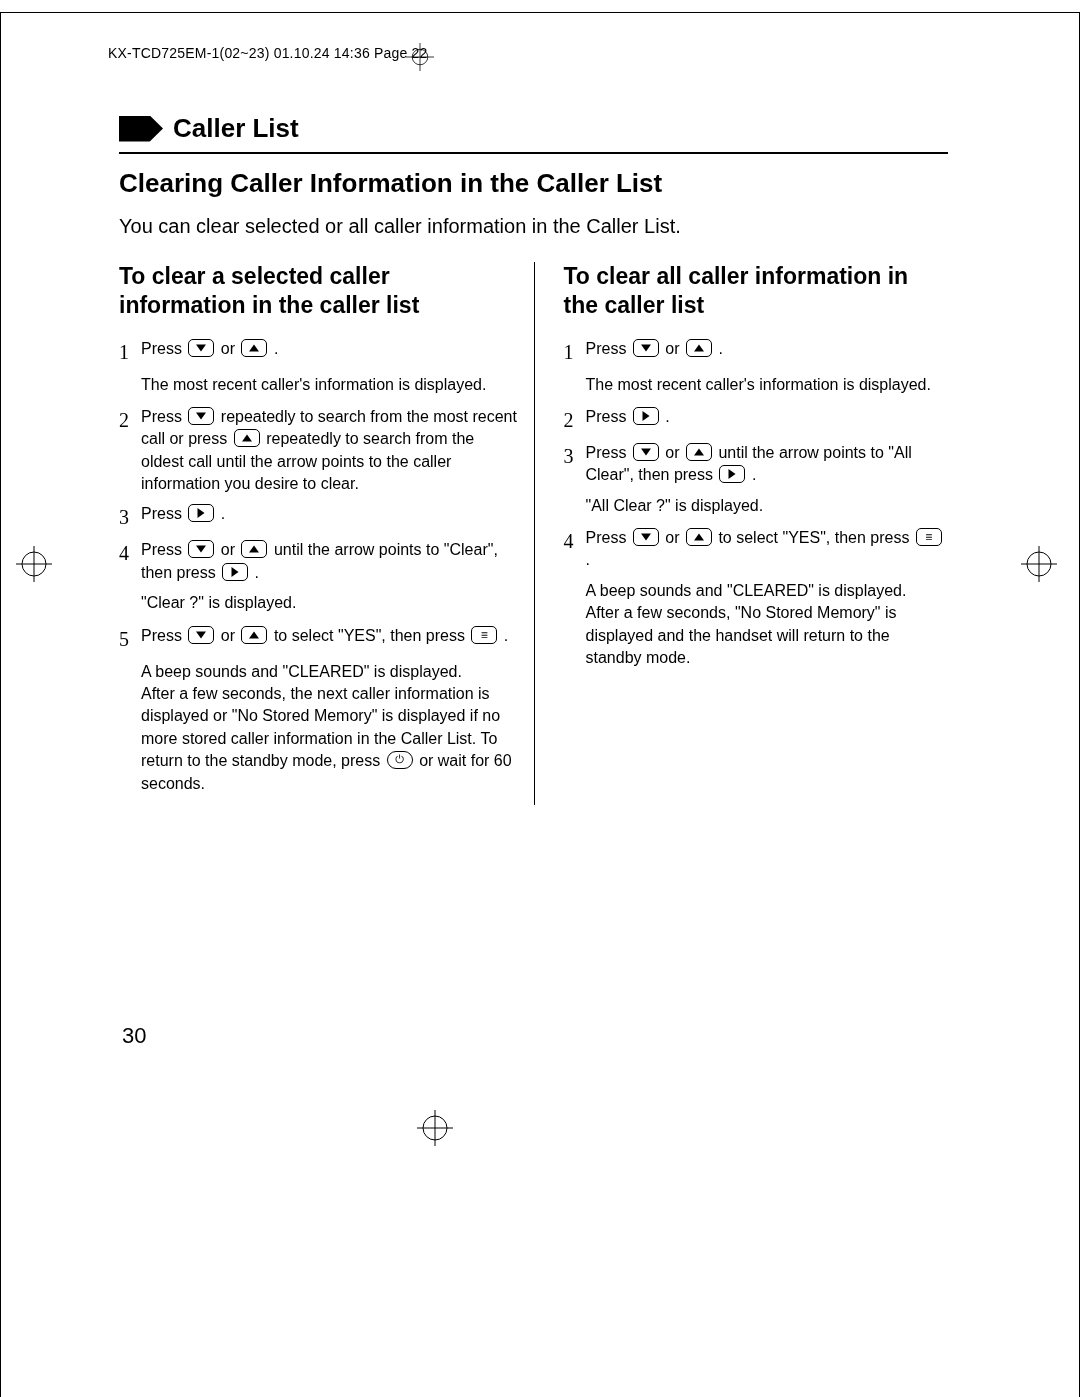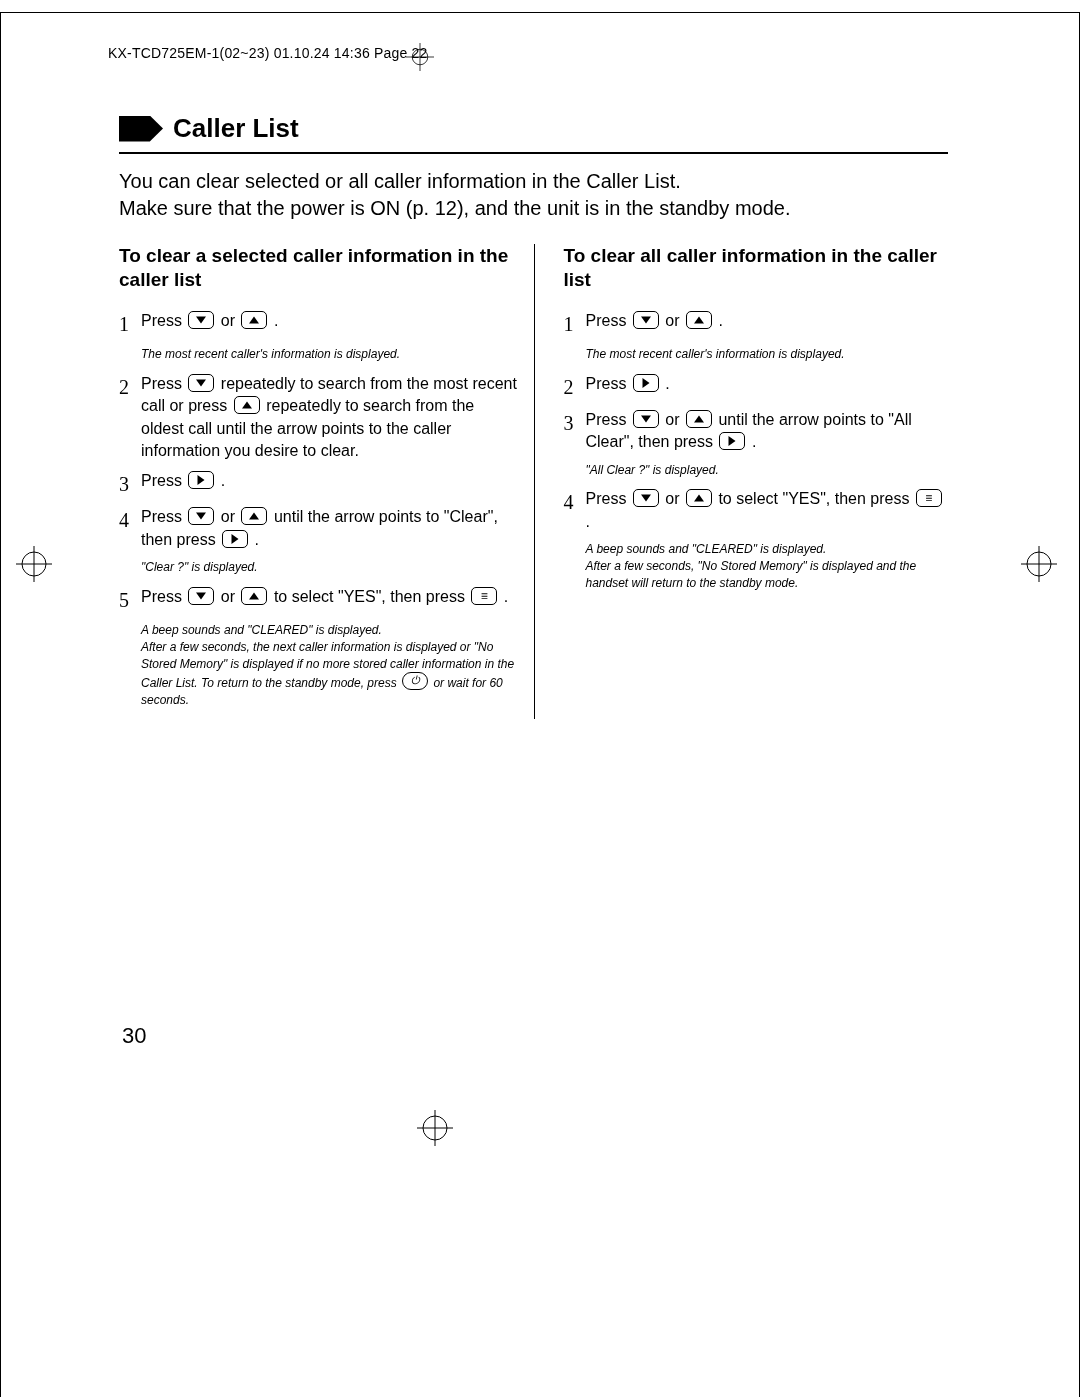--- a/index.html
+++ b/index.html
@@ -99,45 +99,44 @@
     width: 50%;
     box-sizing: border-box;
     padding-right: 16px;
   }
   .col.right {
     padding-left: 29px;
     padding-right: 0;
     border-left: 1px solid #000;
   }
   .subhead {
-    font-size: 19px;
+    font-size: 23px;
     font-weight: bold;
     line-height: 1.25;
     margin-bottom: 18px;
     min-height: 48px;
   }
   .step {
     display: flex;
     gap: 8px;
     font-size: 16px;
     line-height: 1.4;
     margin-bottom: 8px;
   }
   .step-num {
     font-size: 20px;
     font-family: Georgia, 'Times New Roman', serif;
     min-width: 14px;
   }
   .step-body { flex: 1; }
   .note {
     margin-left: 22px;
-    font-size: 12px;
+    font-size: 16px;
     line-height: 1.4;
     margin-bottom: 10px;
-    font-style: italic;
   }
 
   .icon {
     display: inline-block;
     width: 26px;
     height: 18px;
     border: 1.5px solid #000;
     border-radius: 5px;
     vertical-align: -3px;
     position: relative;
@@ -221,24 +220,24 @@
   </svg>
 
   <div class="content">
 
     <div class="section-header">
       <span class="arrow-block"></span>
       <span class="section-title">Caller List</span>
     </div>
     <hr class="rule">
 
+    <div class="h2">Clearing Caller Information in the Caller List</div>
 
     <div class="intro">
       <span>You can clear selected or all caller information in the Caller List.</span><br>
-      <span>Make sure that the power is ON (p. 12), and the unit is in the standby mode.</span>
     </div>
 
     <div class="columns">
 
       <div class="col">
         <div class="subhead">To clear a selected caller information in the caller list</div>
 
         <div class="step">
           <div class="step-num">1</div>
           <div class="step-body">

